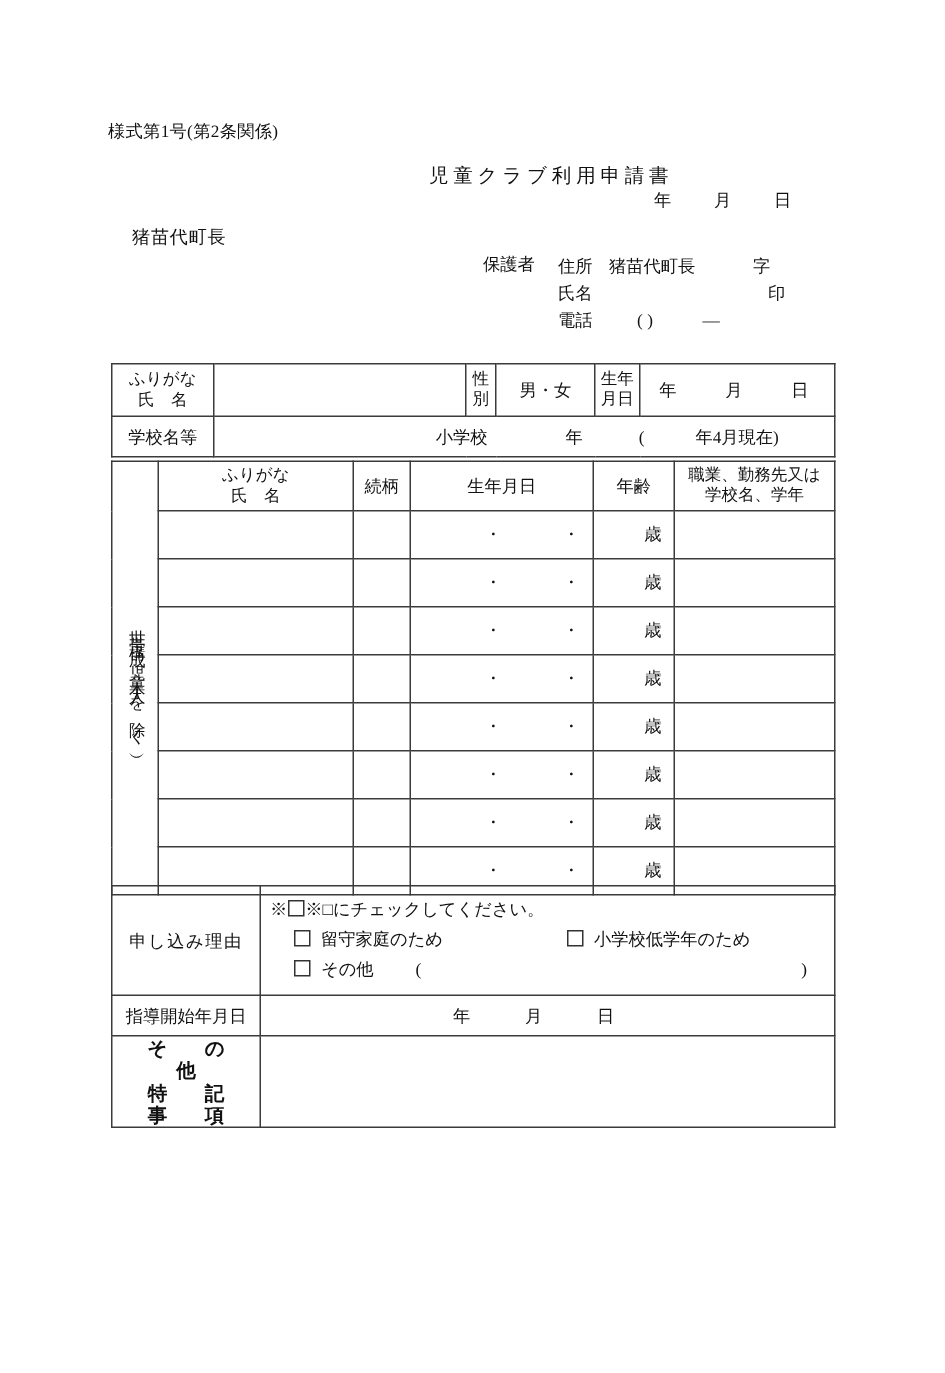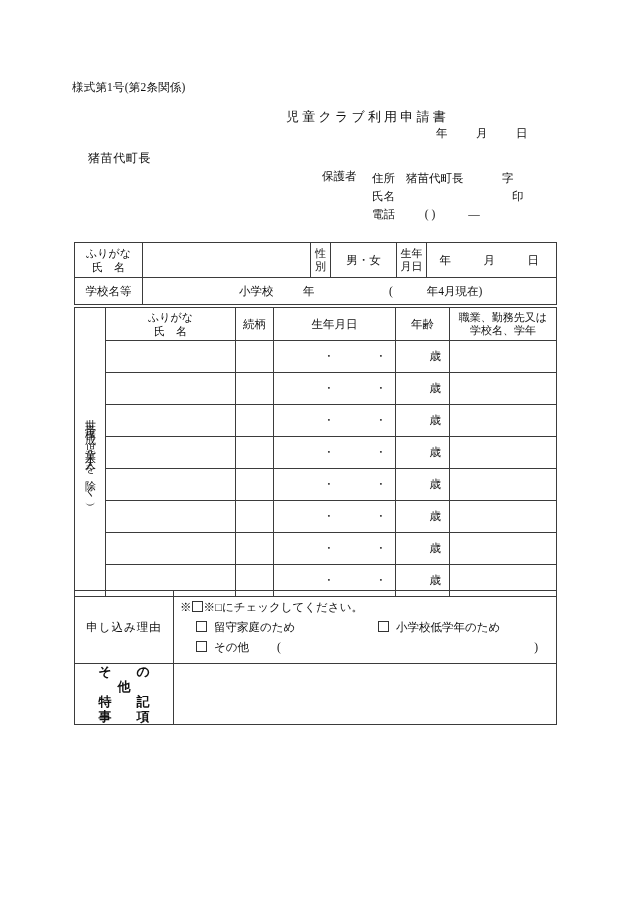--- a/index.html
+++ b/index.html
@@ -125,21 +125,21 @@
     line-height: 13px;
     font-size: 11px;
   }
   .furigana-cell { font-size: 11px; line-height: 14px; }
 
   .ymd-inline span { display: inline-block; }
   .ymd-inline .y { width: 44px; text-align: left; }
   .ymd-inline .m { width: 44px; text-align: left; }
   .ymd-inline .d { width: 16px; text-align: left; }
 
-  .school-inline { text-align: left; padding-left: 96px; }
+  .school-inline { text-align: center; padding-left: 96px; }
   .school-inline .s1 { display: inline-block; width: 64px; }
   .school-inline .s2 { display: inline-block; width: 86px; }
 
   
   #tbl-household {
     position: absolute;
     left: 74px;
     top: 307px;
     width: 482px;
   }
@@ -413,20 +413,26 @@
           </div>
           <div>
             <span class="cb"></span><span class="reason-opt1">留守家庭のため</span><span class="cb"></span><span>小学校低学年のため</span>
           </div>
           <div>
             <span class="cb"></span><span>その他</span><span class="other-paren-open">(</span><span class="other-paren-close">)</span>
           </div>
         </td>
       </tr>
       <tr>
+        <td>指導開始年月日</td>
+        <td class="start-date-inline">
+          <span class="y">年</span><span class="m">月</span><span class="d">日</span>
+        </td>
+      </tr>
+      <tr>
         <td class="notes-label-cell">
           <div class="lbl-spread2">
             <div>そ　の　他</div>
             <div>特　記　事　項</div>
           </div>
         </td>
         <td class="notes-label-cell"></td>
       </tr>
     </tbody>
   </table>

